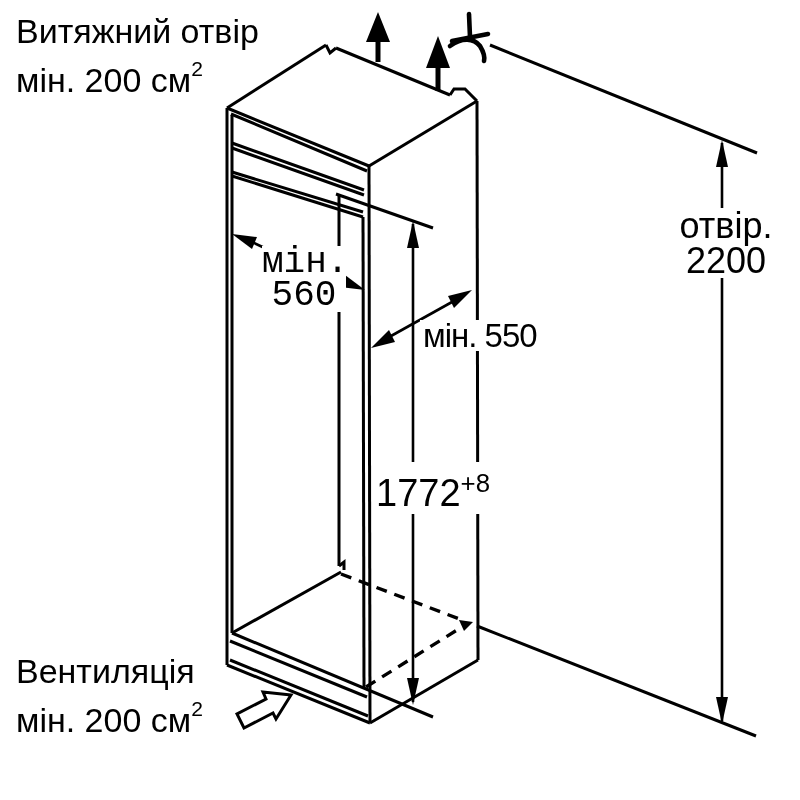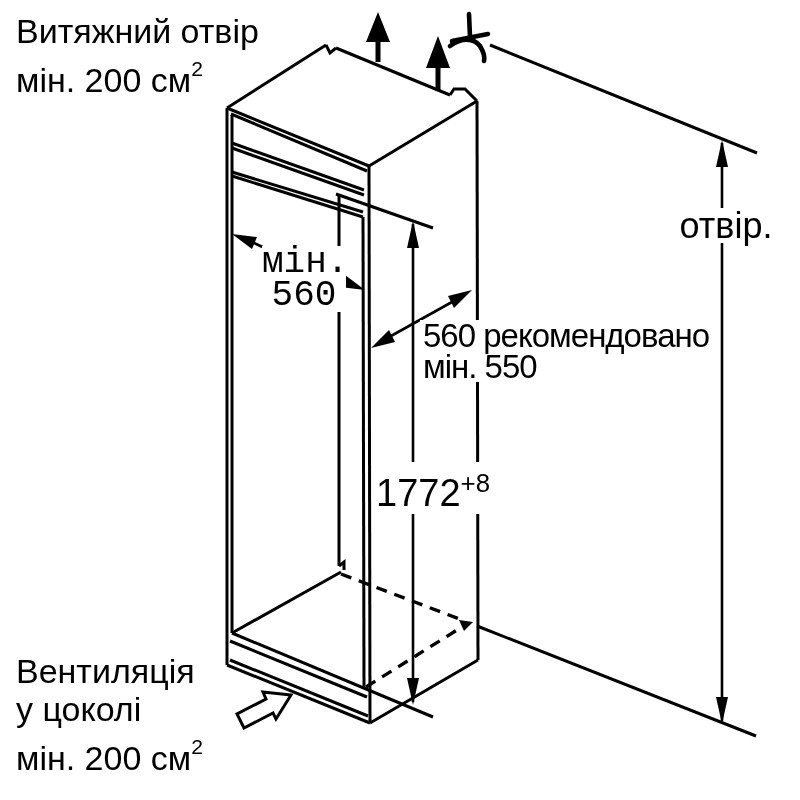--- a/index.html
+++ b/index.html
@@ -122,32 +122,31 @@
     <span class="ln">Витяжний отвір</span>
     <span class="ln"><span>мін. 200 см</span><span class="sq-sup">2</span></span>
   </div>
 
   <div class="lbl t36 ctr masked" style="left:262px;top:246px;width:84px;font-family:Liberation Mono, monospace;">
     <span class="ln">мін.</span>
     <span class="ln">560</span>
   </div>
 
   <div class="lbl t33 masked" style="left:420px;top:320px;padding:0 3px;">
-    <span class="ln">560 рекомендовано</span>
     <span class="ln">мін. 550</span>
   </div>
 
   <div class="lbl t38 masked" style="left:372px;top:462px;padding:0 4px;">
     <span>1772</span><span class="dim-sup">+8</span>
   </div>
 
   <div class="lbl t35m ctr masked" style="left:674px;top:208px;width:104px;">
     <span class="ln">отвір.</span>
+    <span class="ln">2200</span>
   </div>
 
   <div class="lbl t34" style="left:16px;top:652px;">
     <span class="ln">Вентиляція</span>
-    <span class="ln">у цоколі</span>
     <span class="ln"><span>мін. 200 см</span><span class="sq-sup">2</span></span>
   </div>
 
 
 </div>
 
 </body></html>

